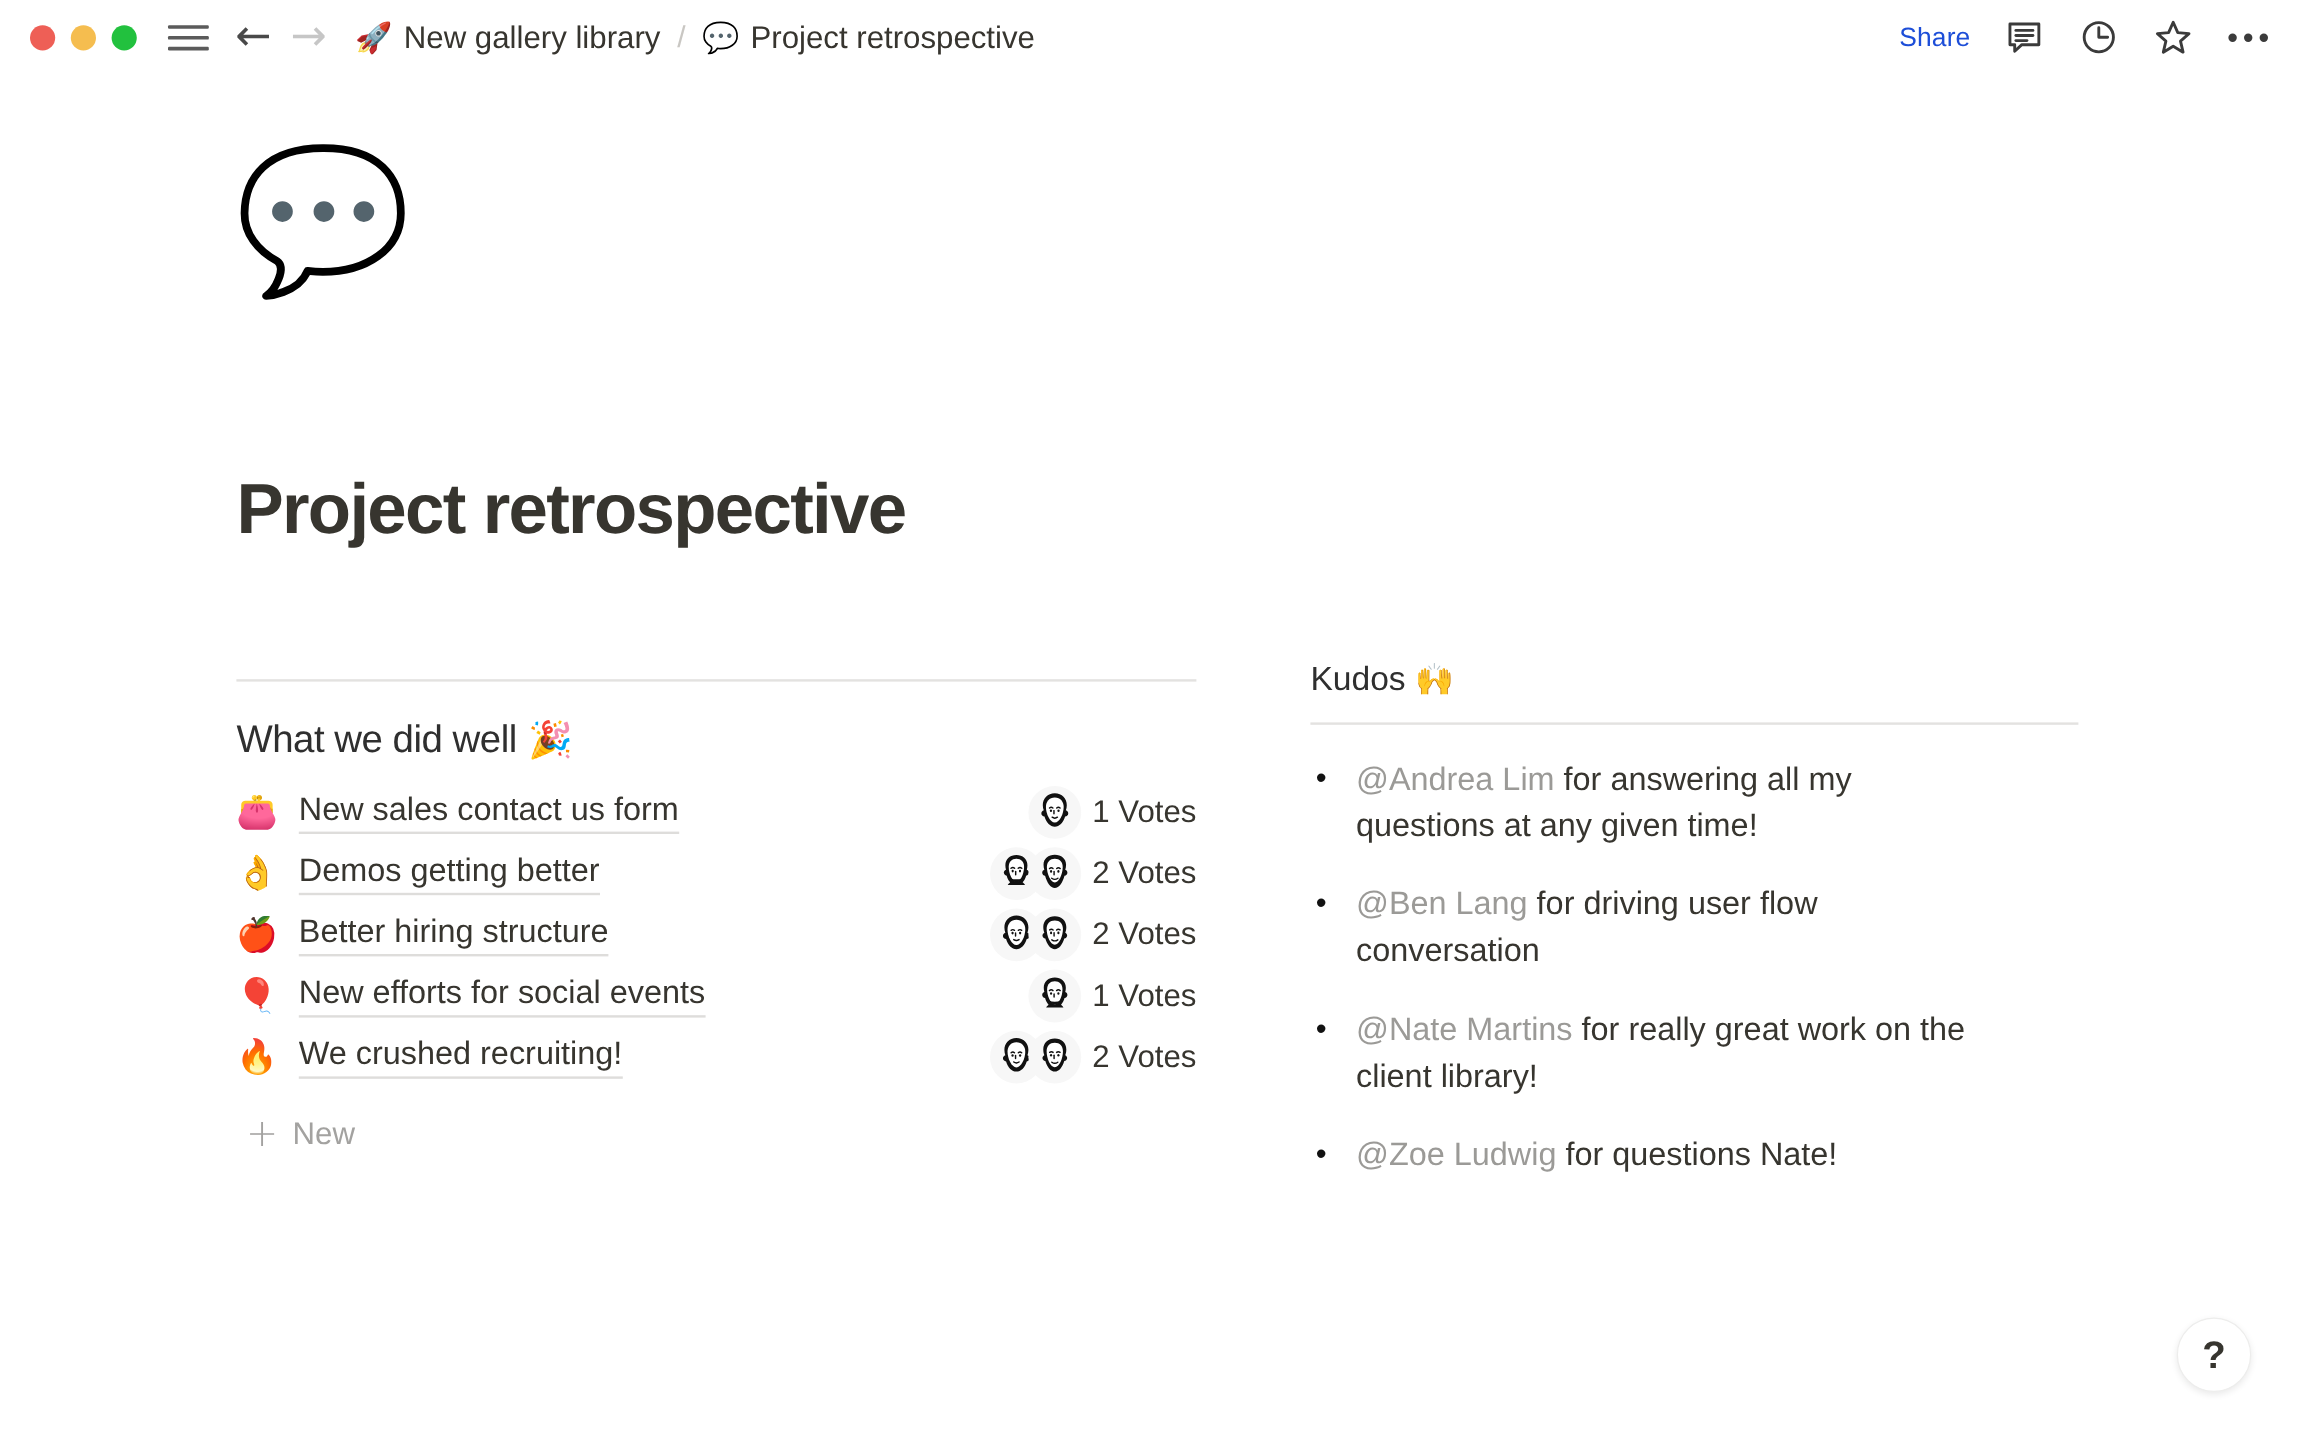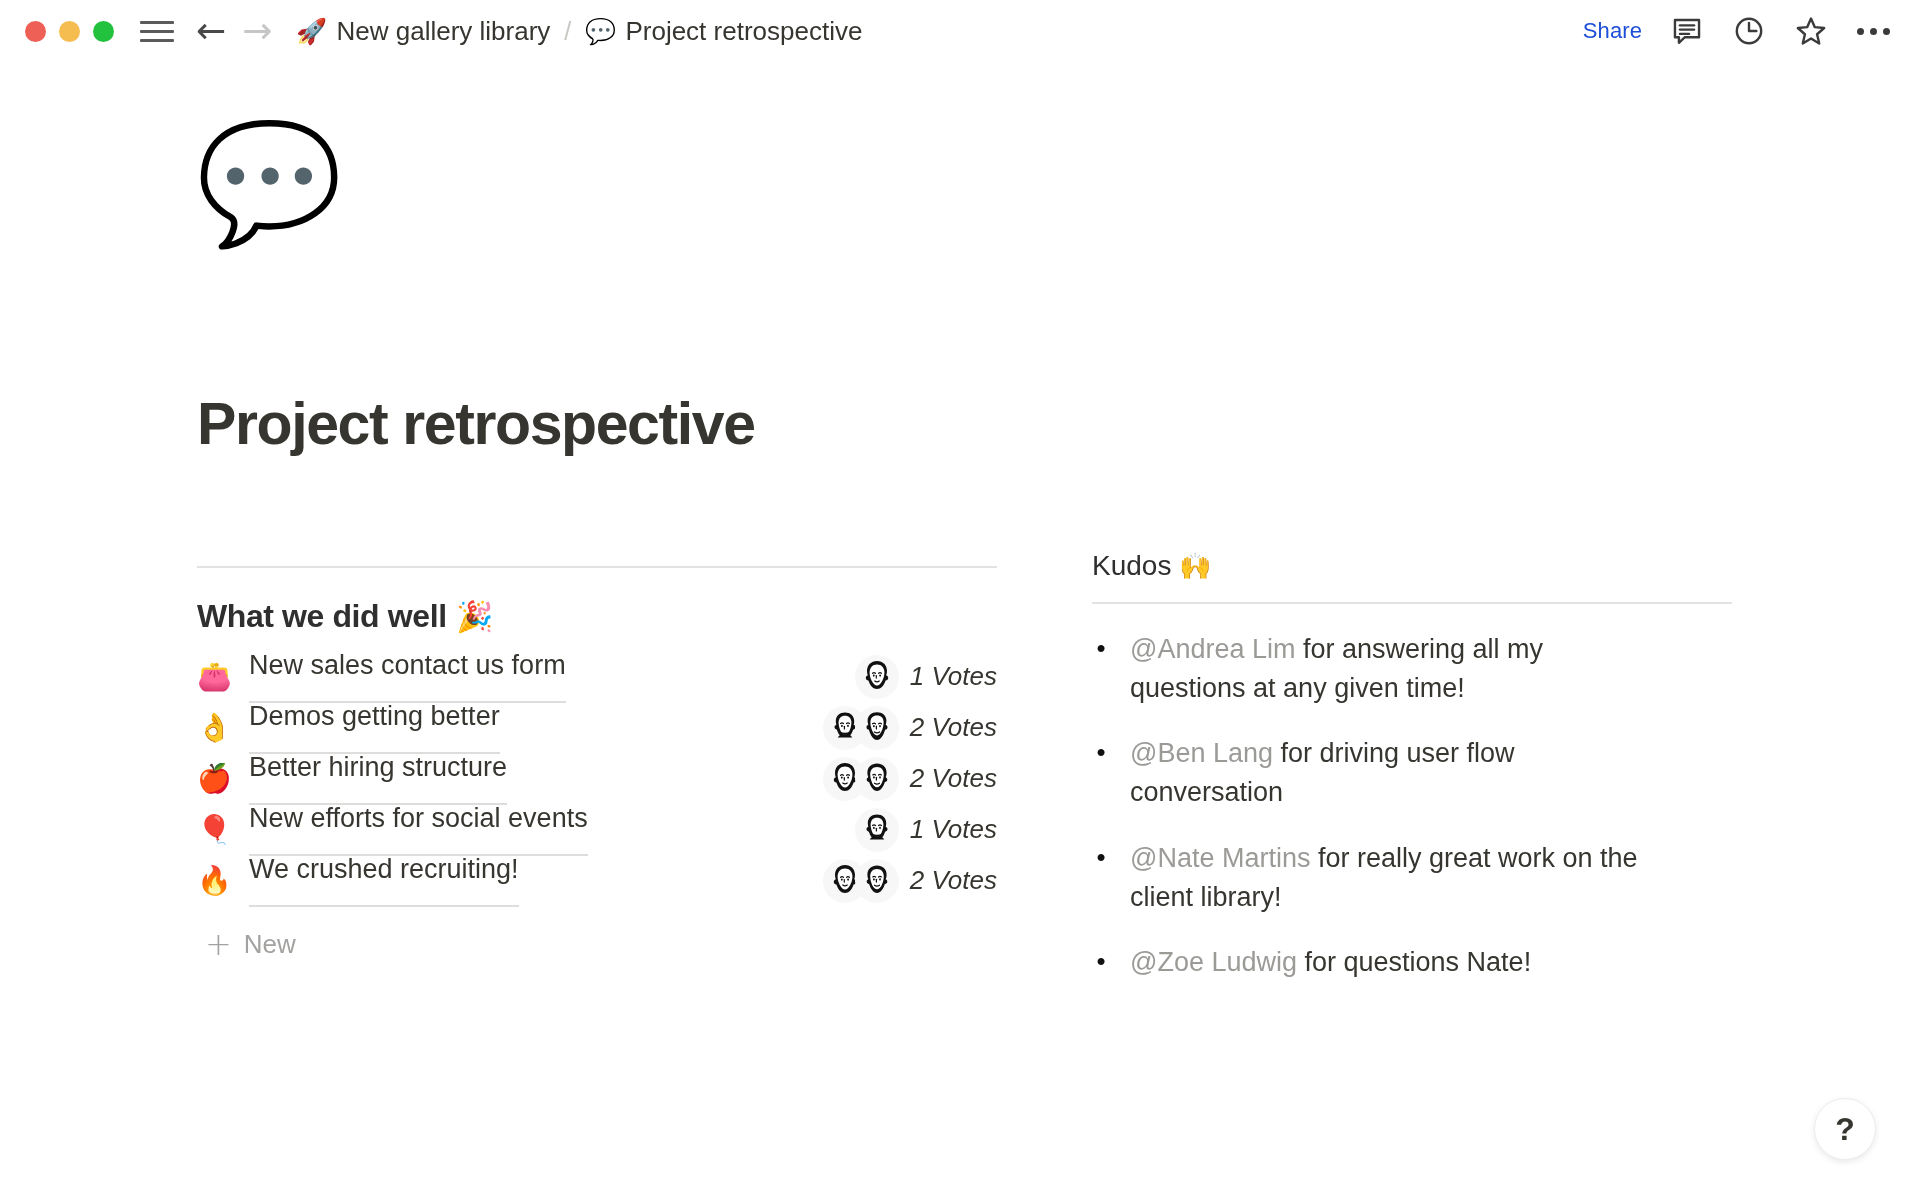--- a/index.html
+++ b/index.html
@@ -64,38 +64,38 @@
 
   
   .viewsel { display: flex; align-items: center; gap: 10px; height: 36px; }
   .viewsel .licon { width: 26px; height: 26px; }
   .viewsel .lbl { font-size: 26px; font-weight: bold; color: #37352F; }
   .viewsel .chev { color: #9b9a97; display: block; width: 24px; height: 24px; }
 
   .rule { height: 2px; background: #e3e2e0; margin-top: 16px; }
   .rule.right { margin-top: 20px; }
 
-  .section-head { font-size: 32px; font-weight: bold; color: #2F2F2F;
+  .section-head { font-size: 32px; font-weight: normal; color: #2F2F2F;
                   margin-top: 30px; letter-spacing: -.4px; display: flex;
                   align-items: baseline; gap: 10px; }
   .section-head .em { font-size: 30px; font-family: "DejaVu Sans", sans-serif; }
 
   .kudos-head { font-size: 28px; font-weight: normal; color: #2F2F2F;
                 display: flex; align-items: baseline; gap: 8px; }
   .kudos-head .em { font-size: 26px; font-family: "DejaVu Sans", sans-serif; }
 
   
   .rows { margin-top: 16px; }
   .row { display: flex; align-items: center; height: 51px; }
   .row .emoji { width: 52px; font-size: 28px; line-height: 1;
                 font-family: "DejaVu Sans", sans-serif; flex: 0 0 52px; }
   .row .name { font-size: 27px; color: #37352F;
-               border-bottom: 2px solid #dedddb; padding-bottom: 20px; }
+               border-bottom: 2px solid #dedddb; padding-bottom: 3px; }
   .row .right { margin-left: auto; display: flex; align-items: center;
-                width: 210px; justify-content: space-between; gap: 0; font-style: italic; }
+                width: 210px; justify-content: flex-end; gap: 0; }
   .avatars { display: flex; align-items: center; width: 112px;
              justify-content: flex-end; }
   .av { width: 44px; height: 44px; border-radius: 50%; background: #f7f7f7;
         display: block; flex: 0 0 44px; overflow: hidden; }
   .av + .av { margin-left: -12px; }
   .av svg { width: 100%; height: 100%; display: block; }
   .votes { font-size: 26px; color: #37352F; width: 96px; text-align: right; }
 
   .newrow { display: flex; align-items: center; gap: 12px; margin-top: 16px;
             color: #a3a2a0; height: 44px; padding-left: 8px; }

